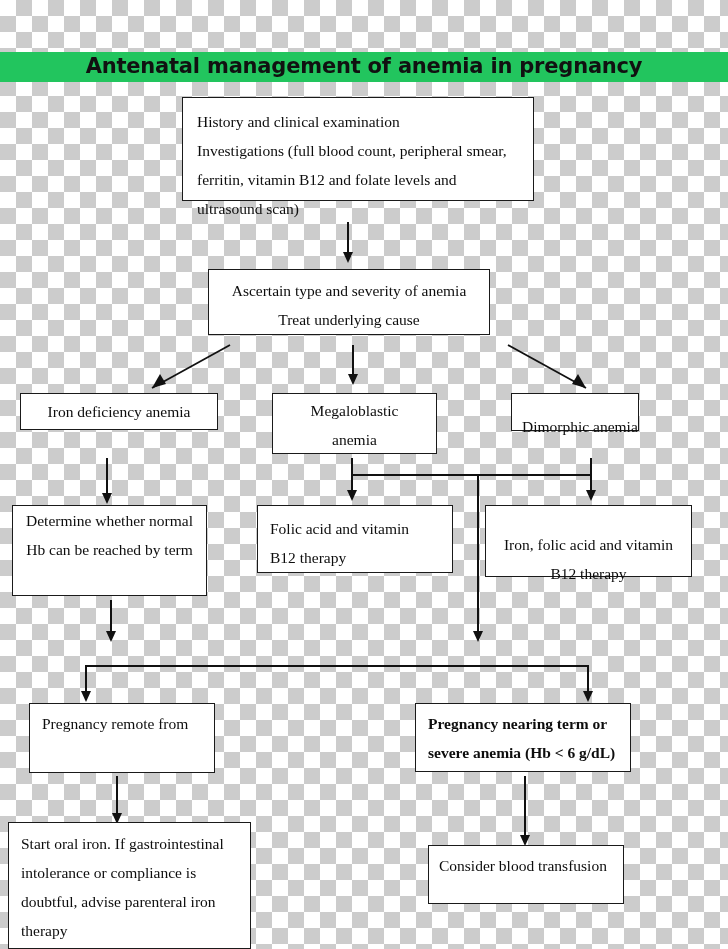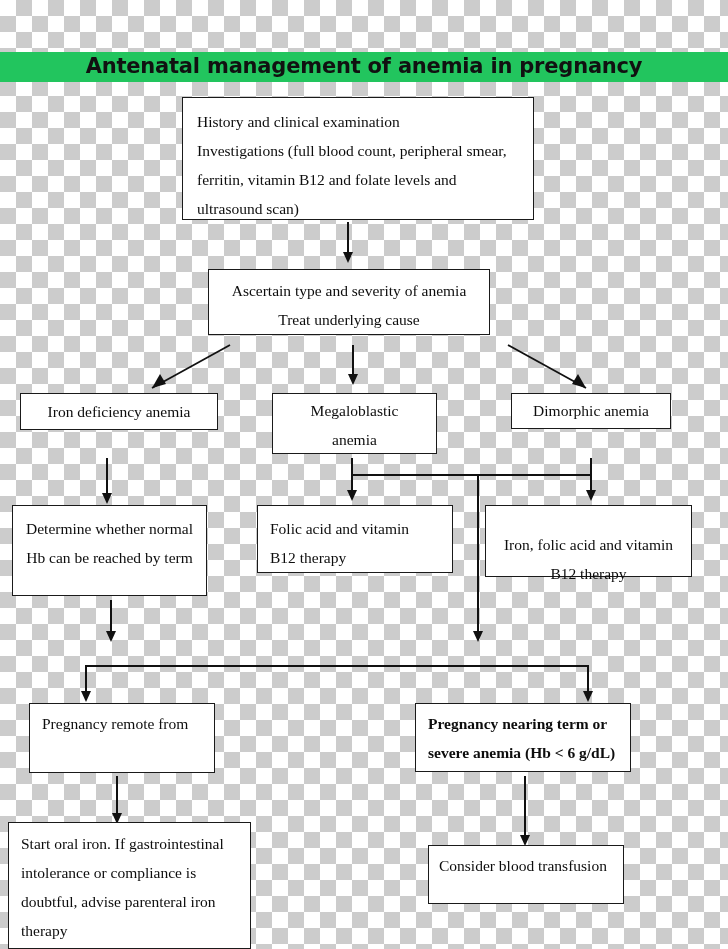--- a/index.html
+++ b/index.html
@@ -79,21 +79,21 @@
     overflow: visible;
   }
 </style>
 </head>
 <body>
 
 <div id="diagram-root">
 
   <div class="title">Antenatal management of anemia in pregnancy</div>
 
-  <div class="node" style="left:182px; top:97px; width:352px; height:123px;">
+  <div class="node" style="left:182px; top:97px; width:352px; height:104px;">
     <span class="line">History and clinical examination</span>
     <span class="line">Investigations (full blood count, peripheral smear,</span>
     <span class="line">ferritin, vitamin B12 and folate levels and</span>
     <span class="line">ultrasound scan)</span>
   </div>
 
   <div class="conn vline" style="left:347px; top:222px; height:33px;"></div>
   <div class="arrowhead" style="left:342.5px; top:252px;"></div>
 
   <div class="node center" style="left:208px; top:269px; width:282px; height:66px; padding-top:6px;">
@@ -116,41 +116,41 @@
 
   <div class="node center" style="left:20px; top:393px; width:198px; height:37px; padding:3px 10px;">
     <span class="line">Iron deficiency anemia</span>
   </div>
 
   <div class="node center" style="left:272px; top:393px; width:165px; height:61px; padding:2px 10px;">
     <span class="line">Megaloblastic</span>
     <span class="line">anemia</span>
   </div>
 
-  <div class="node center" style="left:511px; top:393px; width:160px; height:36px; padding:2px 10px;">
+  <div class="node center" style="left:511px; top:393px; width:128px; height:36px; padding:18px 10px;">
     <span class="line">Dimorphic anemia</span>
   </div>
 
   <div class="conn vline" style="left:106px; top:458px; height:38px;"></div>
   <div class="arrowhead" style="left:101.5px; top:493px;"></div>
 
   <div class="conn vline" style="left:351px; top:458px; height:17px;"></div>
   <div class="conn vline" style="left:590px; top:458px; height:17px;"></div>
   <div class="conn hline" style="left:351px; top:474px; width:241px;"></div>
 
   <div class="conn vline" style="left:351px; top:474px; height:18px;"></div>
   <div class="arrowhead" style="left:346.5px; top:490px;"></div>
 
   <div class="conn vline" style="left:590px; top:474px; height:18px;"></div>
   <div class="arrowhead" style="left:585.5px; top:490px;"></div>
 
   <div class="conn vline" style="left:477px; top:474px; height:160px;"></div>
   <div class="arrowhead" style="left:472.5px; top:631px;"></div>
 
-  <div class="node center" style="left:12px; top:505px; width:195px; height:91px; padding:8px 10px;">
+  <div class="node center" style="left:12px; top:505px; width:195px; height:91px; padding:0 10px;">
     <span class="line">Determine whether normal</span>
     <span class="line">Hb can be reached by term</span>
   </div>
 
   <div class="node" style="left:257px; top:505px; width:196px; height:68px; padding:8px 12px;">
     <span class="line">Folic acid and vitamin</span>
     <span class="line">B12 therapy</span>
   </div>
 
   <div class="node center" style="left:485px; top:505px; width:207px; height:72px; padding:24px 8px;">

